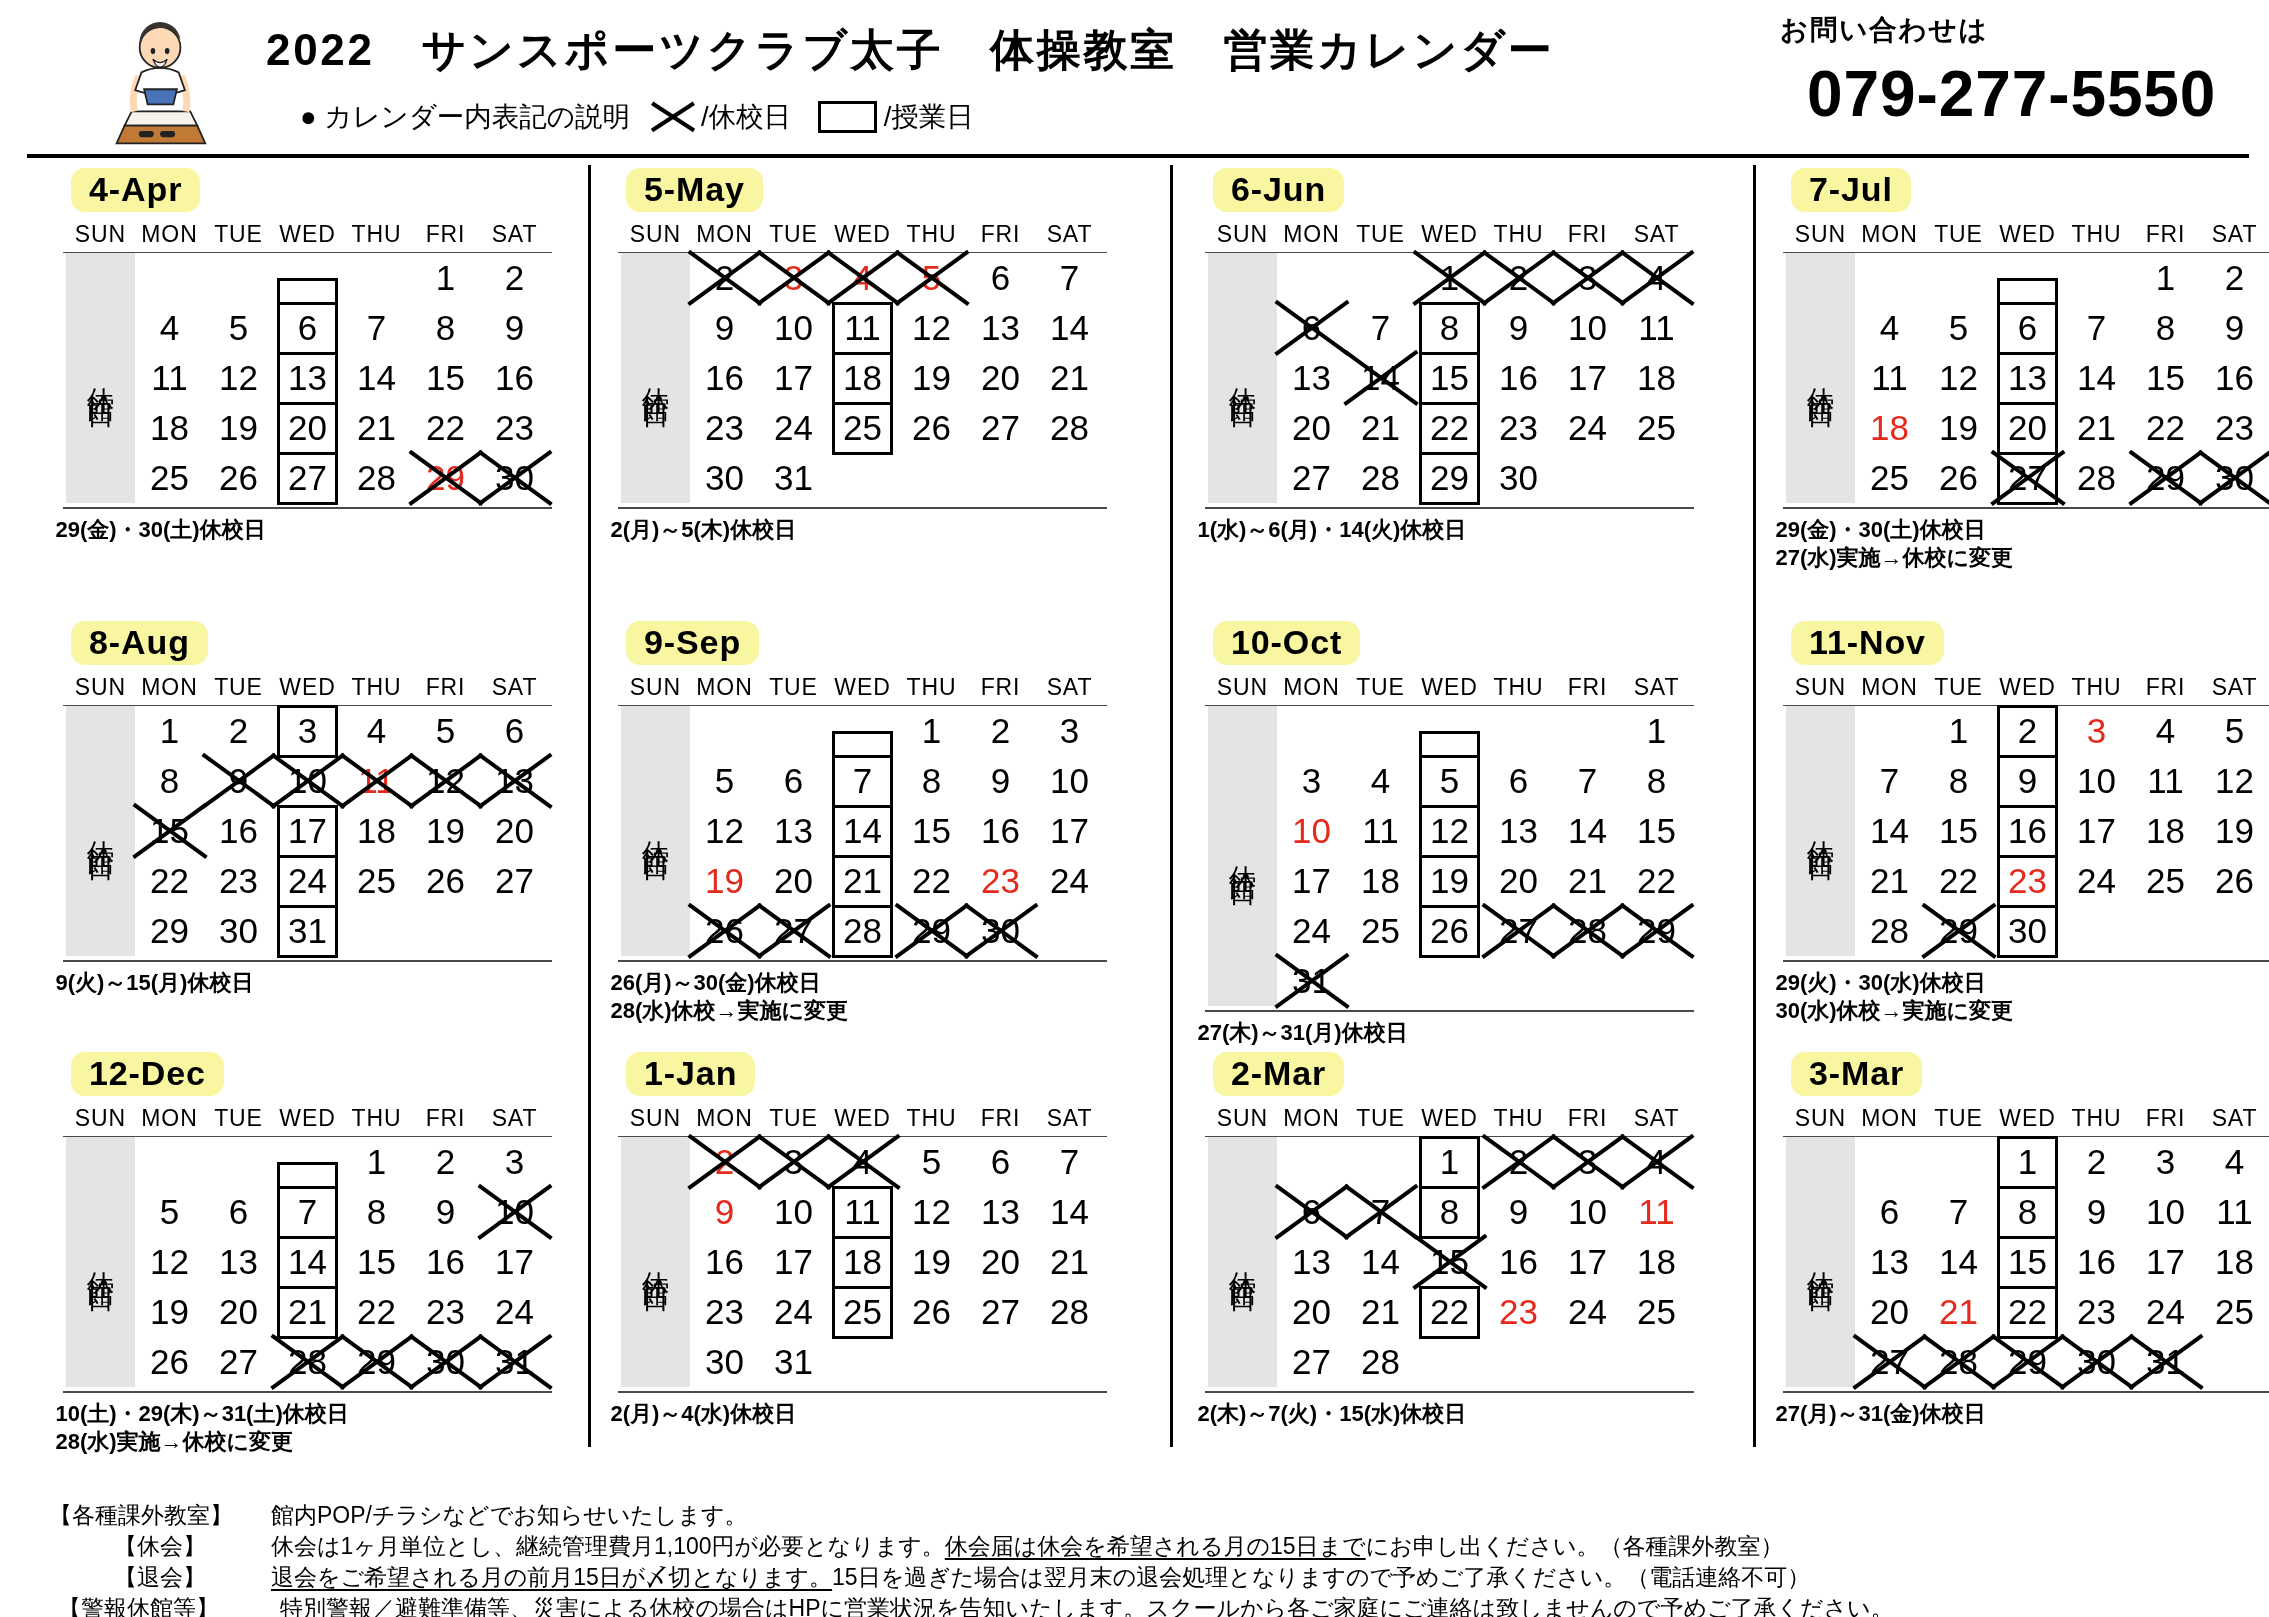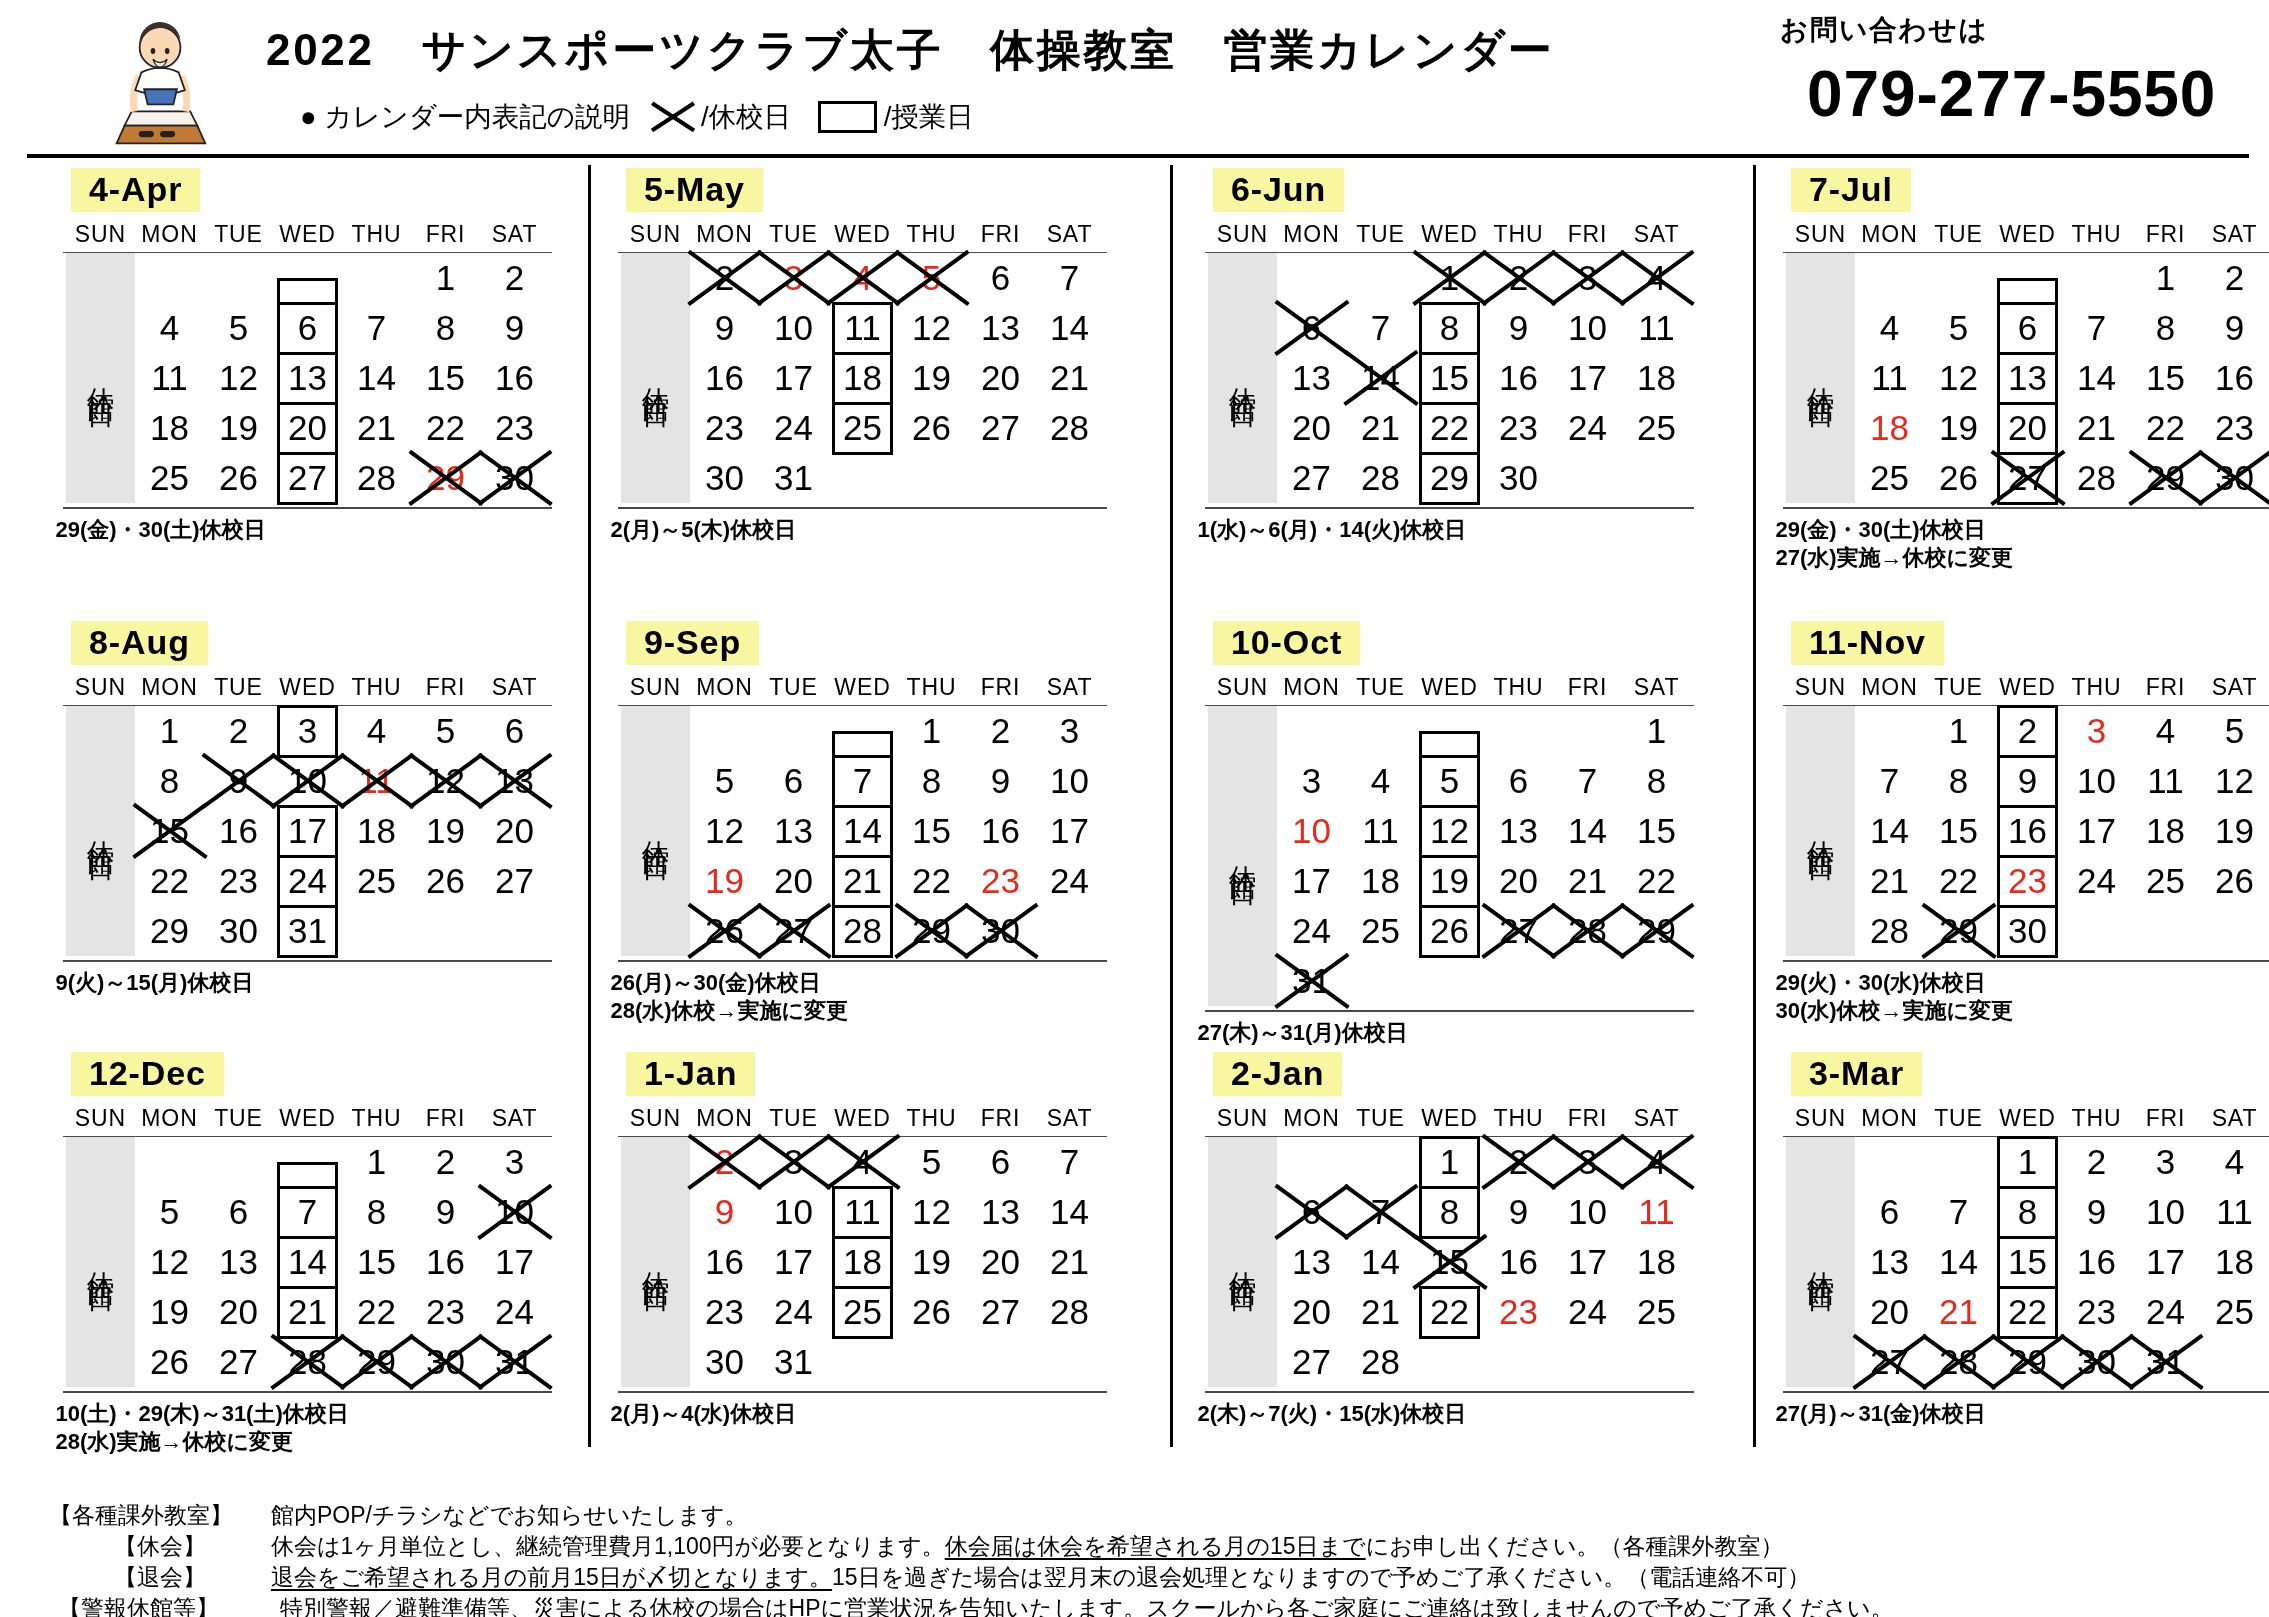--- a/index.html
+++ b/index.html
@@ -16,21 +16,21 @@
   .x-icon::before,.x-icon::after { content:''; position:absolute; left:50%; top:50%; width:50px; height:4.4px; background:#000; }
   .x-icon::before { transform:translate(-50%,-50%) rotate(33deg); }
   .x-icon::after  { transform:translate(-50%,-50%) rotate(-33deg); }
   .box-icon { display:inline-block; width:53px; height:26.6px; border:3.5px solid #000; background:#fff; margin:0 7px 0 26.6px; }
   .contact-label { position:absolute; left:1780px; top:12.4px; font-size:27.5px; font-weight:bold; letter-spacing:1.8px; }
   .phone { position:absolute; left:1807px; top:57px; font-size:64px; font-weight:bold; letter-spacing:0.9px; }
   .toprule { position:absolute; left:26.6px; top:154px; width:2222px; height:3.5px; background:#000; }
   .vdiv { position:absolute; top:165px; height:1282px; width:2.7px; background:#000; }
   
   .month { position:absolute; width:532px; }
-  .chip { display:inline-block; margin-left:5.3px; background:#f9f6a2; font-size:34px; font-weight:bold; padding:1.8px 17.7px 3.5px; letter-spacing:0.9px; }
+  .chip { display:inline-block; margin-left:5.3px; background:#f9f6a2; font-size:34px; font-weight:bold; padding:1.8px 17.7px 3.5px; letter-spacing:0.9px;border-radius:14px; }
   .weekdays { display:grid; grid-template-columns:repeat(7,69px); margin-top:8.9px; }
   .weekdays span { text-align:center; font-size:23px; letter-spacing:0.9px; }
   .rule { width:489px; height:1.8px; background:#4a4a4a; margin:3.5px 0 0 -2.7px; }
   .grid { position:relative; width:484px; }
   .band { position:absolute; left:0; top:0; bottom:0; width:69px; background:#e4e4e4; display:flex; align-items:center; justify-content:center; }
   .band span { writing-mode:vertical-rl; font-size:27.5px; letter-spacing:8px; }
   .mrow { display:grid; grid-template-columns:repeat(7,69px); position:relative; }
   .cell { position:relative; height:50px; }
   .num { position:absolute; inset:0; display:flex; align-items:center; justify-content:center; font-size:35px; }
   .cell.red .num { color:#e32a1c; }
@@ -1303,21 +1303,21 @@
             <span class="num">31</span>
           </div>
           <div class="cell"></div>
           <div class="cell"></div>
           <div class="cell"></div>
           <div class="cell"></div>
         </div>
       </div><div class="rule"></div><div class="notes">
         <div>2(月)～4(水)休校日</div>
       </div></div>
-    <div class="month" style="left: 1208px; top: 1052px;"><div class="chip">2-Jan</div><div class="weekdays">
+    <div class="month" style="left: 1208px; top: 1052px;"><div class="chip">2-Mar</div><div class="weekdays">
         <span>SUN</span>
         <span>MON</span>
         <span>TUE</span>
         <span>WED</span>
         <span>THU</span>
         <span>FRI</span>
         <span>SAT</span>
       </div><div class="rule"></div><div class="grid">
         <div class="band">
           <span>休館日</span>

